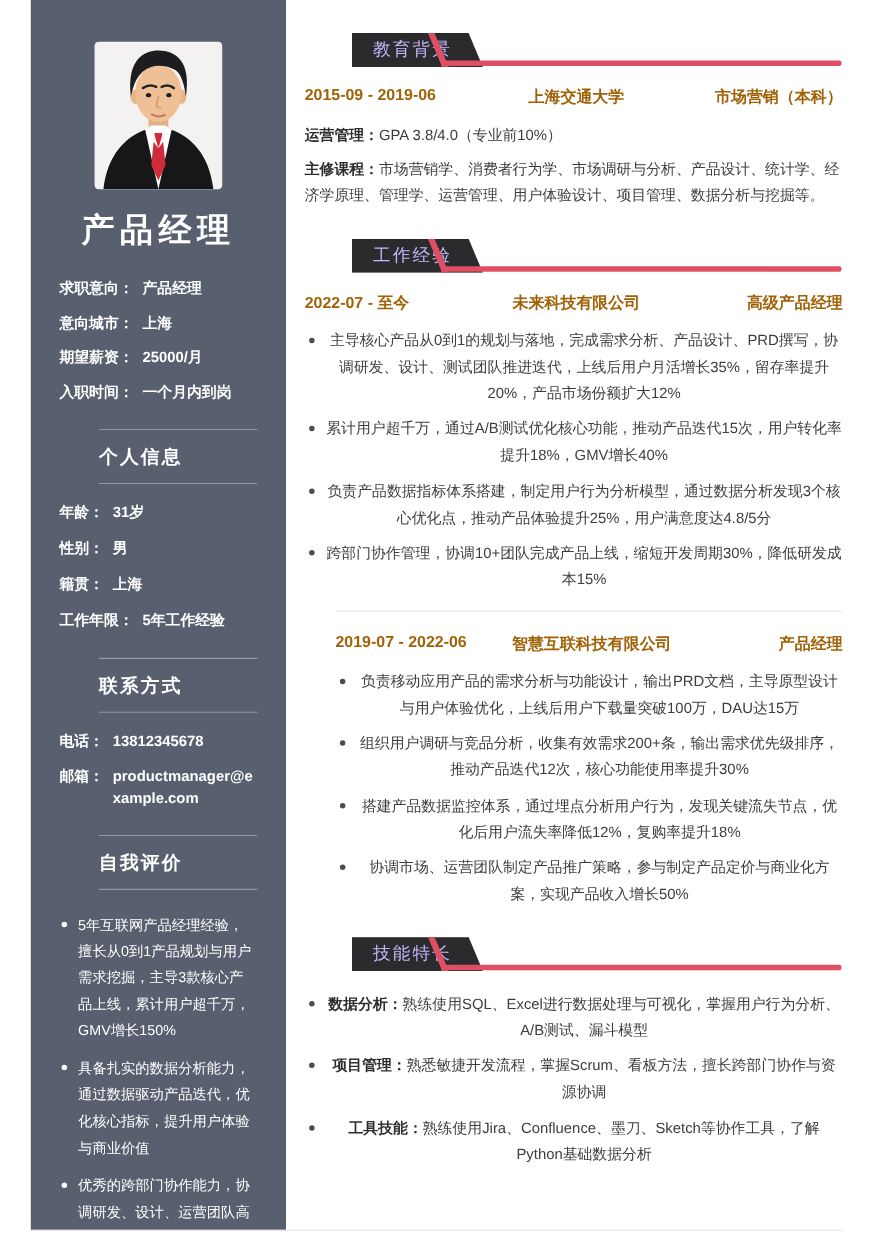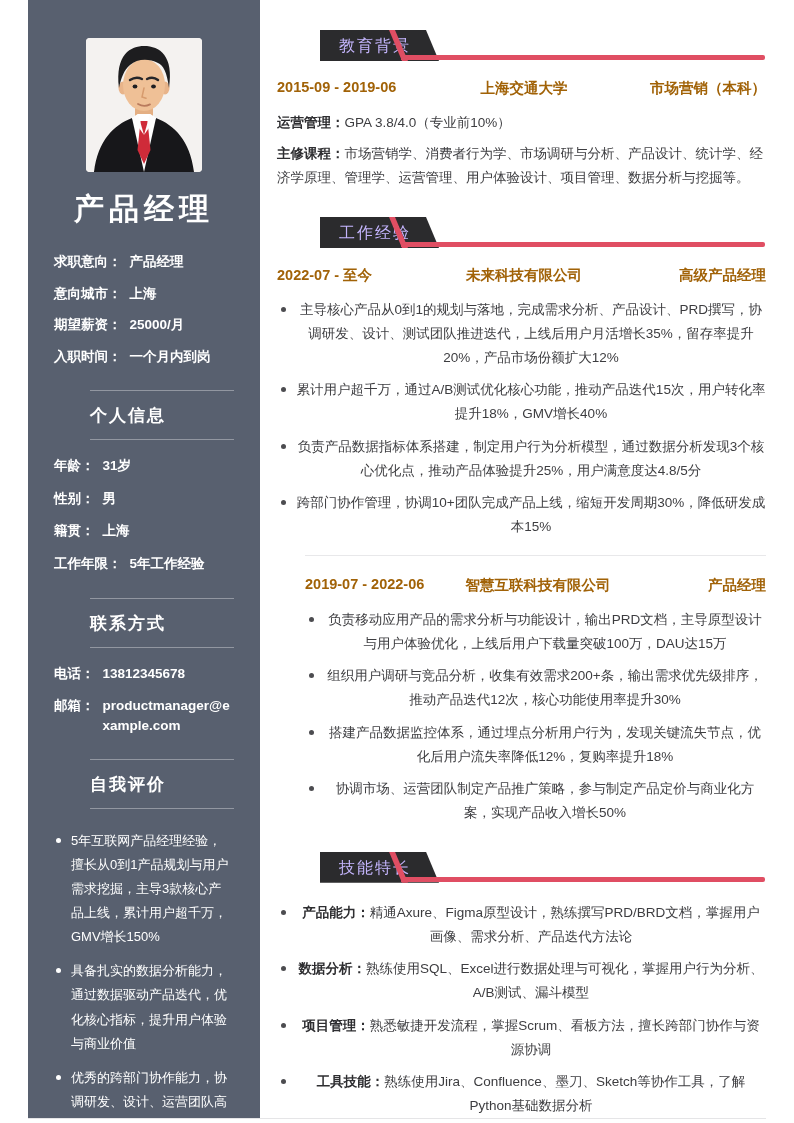--- a/index.html
+++ b/index.html
@@ -221,21 +221,20 @@
       </div>
     </section>
 
     <section class="section">
       <div class="sec-head">
         <span class="sec-tab">技能特长</span>
         <span class="sec-diag"></span>
         <span class="sec-rule"></span>
       </div>
       <ul class="bullets">
-        <li><b>产品能力：</b><span>精通Axure、Figma原型设计，熟练撰写PRD/BRD文档，掌握用户画像、需求分析、产品迭代方法论</span></li>
         <li><b>数据分析：</b><span>熟练使用SQL、Excel进行数据处理与可视化，掌握用户行为分析、A/B测试、漏斗模型</span></li>
         <li><b>项目管理：</b><span>熟悉敏捷开发流程，掌握Scrum、看板方法，擅长跨部门协作与资源协调</span></li>
         <li><b>工具技能：</b><span>熟练使用Jira、Confluence、墨刀、Sketch等协作工具，了解Python基础数据分析</span></li>
       </ul>
 
     </section>
 
   </main>
 
   <div class="bottom-rule"></div>

